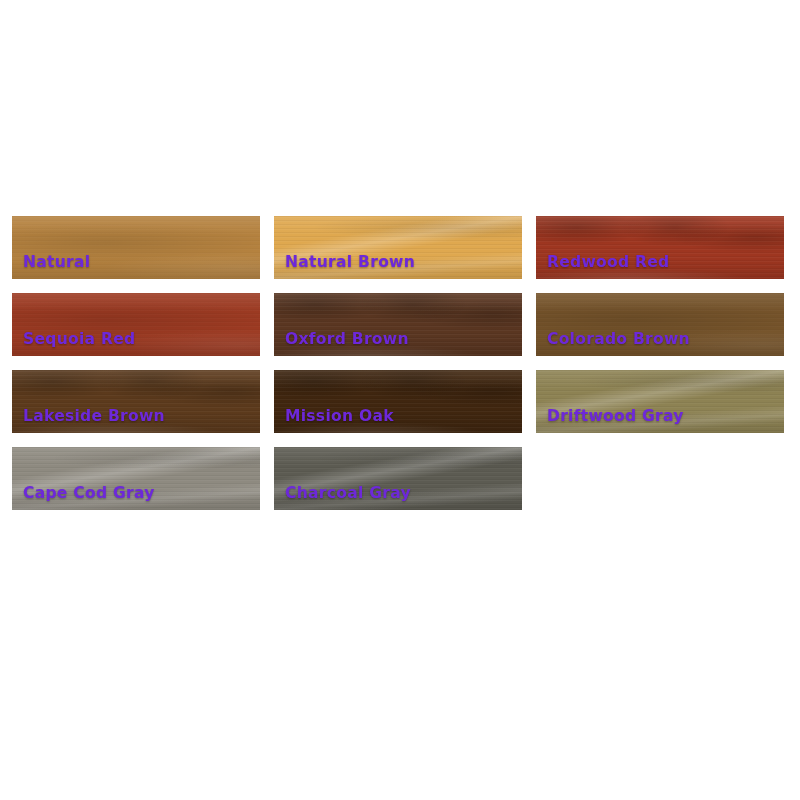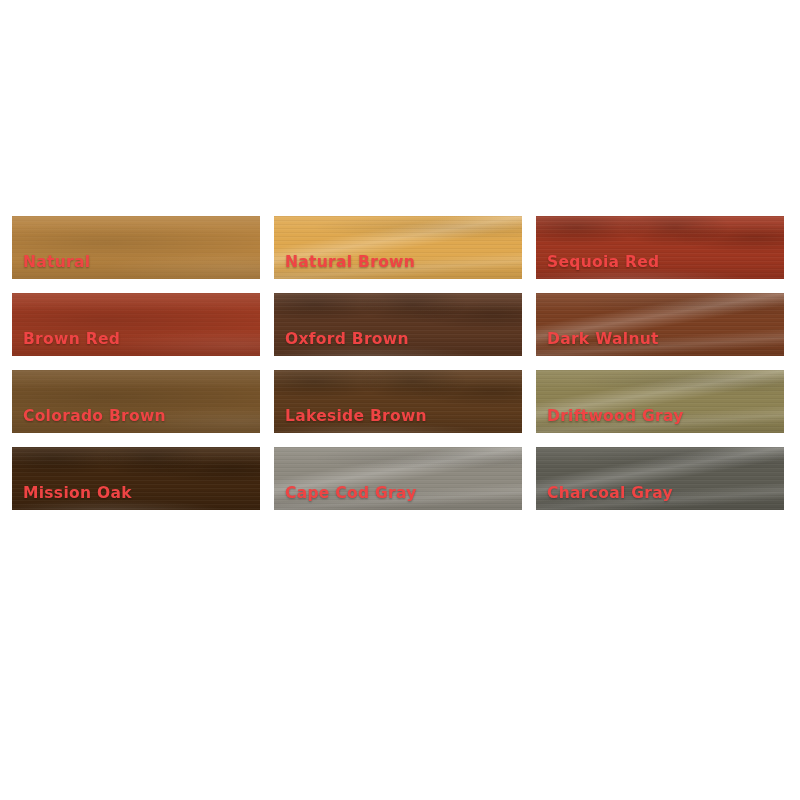--- a/index.html
+++ b/index.html
@@ -84,21 +84,21 @@
       rgba(255,255,255,0.0) 28%,
       rgba(0,0,0,0.0) 66%,
       rgba(0,0,0,0.10) 100%
     );
   }
 
   .swatch-label {
     position: absolute;
     left: 11px;
     bottom: 9px;
-    color: #ef4444;
+    color: #6d28d9;
     font-family: "DejaVu Sans", sans-serif;
     font-size: 15.5px;
     font-weight: bold;
     letter-spacing: 0.3px;
     line-height: 1;
     white-space: nowrap;
     text-shadow: 0 1px 2px rgba(0,0,0,0.30);
   }
 
   
@@ -138,71 +138,64 @@
       <div class="grain-wave"></div>
       <div class="grain-fine"></div>
       <div class="sheen" style="background-image: linear-gradient(rgba(255, 255, 255, 0.1) 0%, rgba(255, 255, 255, 0) 30%, rgba(0, 0, 0, 0) 65%, rgba(0, 0, 0, 0.12) 100%);"></div>
       <div class="swatch-label">Natural Brown</div>
     </div>
     <div class="swatch grain-strong">
       <div class="base" style="background: rgb(158, 54, 32);"></div>
       <div class="grain-wave"></div>
       <div class="grain-fine"></div>
       <div class="sheen" style="background-image: linear-gradient(rgba(255, 255, 255, 0.1) 0%, rgba(255, 255, 255, 0) 30%, rgba(0, 0, 0, 0) 65%, rgba(0, 0, 0, 0.12) 100%);"></div>
-      <div class="swatch-label">Sequoia Red</div>
+      <div class="swatch-label">Redwood Red</div>
     </div>
     <div class="swatch grain-soft">
       <div class="base" style="background: rgb(156, 58, 34);"></div>
       <div class="grain-wave"></div>
       <div class="grain-fine"></div>
       <div class="sheen" style="background-image: linear-gradient(rgba(255, 255, 255, 0.1) 0%, rgba(255, 255, 255, 0) 30%, rgba(0, 0, 0, 0) 65%, rgba(0, 0, 0, 0.12) 100%);"></div>
-      <div class="swatch-label">Brown Red</div>
+      <div class="swatch-label">Sequoia Red</div>
     </div>
     <div class="swatch grain-strong">
       <div class="base" style="background: rgb(90, 54, 33);"></div>
       <div class="grain-wave"></div>
       <div class="grain-fine"></div>
       <div class="sheen" style="background-image: linear-gradient(rgba(255, 255, 255, 0.1) 0%, rgba(255, 255, 255, 0) 30%, rgba(0, 0, 0, 0) 65%, rgba(0, 0, 0, 0.12) 100%);"></div>
       <div class="swatch-label">Oxford Brown</div>
-    </div>
-    <div class="swatch grain-streak">
-      <div class="base" style="background: rgb(122, 63, 34);"></div>
-      <div class="grain-wave"></div>
-      <div class="grain-fine"></div>
-      <div class="sheen" style="background-image: linear-gradient(rgba(255, 255, 255, 0.1) 0%, rgba(255, 255, 255, 0) 30%, rgba(0, 0, 0, 0) 65%, rgba(0, 0, 0, 0.12) 100%);"></div>
-      <div class="swatch-label">Dark Walnut</div>
     </div>
     <div class="swatch grain-soft">
       <div class="base" style="background: rgb(117, 83, 42);"></div>
       <div class="grain-wave"></div>
       <div class="grain-fine"></div>
       <div class="sheen" style="background-image: linear-gradient(rgba(255, 255, 255, 0.1) 0%, rgba(255, 255, 255, 0) 30%, rgba(0, 0, 0, 0) 65%, rgba(0, 0, 0, 0.12) 100%);"></div>
       <div class="swatch-label">Colorado Brown</div>
     </div>
     <div class="swatch grain-strong">
       <div class="base" style="background: rgb(92, 58, 28);"></div>
       <div class="grain-wave"></div>
       <div class="grain-fine"></div>
       <div class="sheen" style="background-image: linear-gradient(rgba(255, 255, 255, 0.1) 0%, rgba(255, 255, 255, 0) 30%, rgba(0, 0, 0, 0) 65%, rgba(0, 0, 0, 0.12) 100%);"></div>
       <div class="swatch-label">Lakeside Brown</div>
     </div>
+    <div class="swatch grain-strong">
+      <div class="base" style="background: rgb(64, 38, 15);"></div>
+      <div class="grain-wave"></div>
+      <div class="grain-fine"></div>
+      <div class="sheen" style="background-image: linear-gradient(rgba(255, 255, 255, 0.1) 0%, rgba(255, 255, 255, 0) 30%, rgba(0, 0, 0, 0) 65%, rgba(0, 0, 0, 0.12) 100%);"></div>
+      <div class="swatch-label">Mission Oak</div>
+    </div>
     <div class="swatch grain-streak">
       <div class="base" style="background: rgb(141, 130, 83);"></div>
       <div class="grain-wave"></div>
       <div class="grain-fine"></div>
       <div class="sheen" style="background-image: linear-gradient(rgba(255, 255, 255, 0.1) 0%, rgba(255, 255, 255, 0) 30%, rgba(0, 0, 0, 0) 65%, rgba(0, 0, 0, 0.12) 100%);"></div>
       <div class="swatch-label">Driftwood Gray</div>
     </div>
-    <div class="swatch grain-strong">
-      <div class="base" style="background: rgb(64, 38, 15);"></div>
-      <div class="grain-wave"></div>
-      <div class="grain-fine"></div>
-      <div class="sheen" style="background-image: linear-gradient(rgba(255, 255, 255, 0.1) 0%, rgba(255, 255, 255, 0) 30%, rgba(0, 0, 0, 0) 65%, rgba(0, 0, 0, 0.12) 100%);"></div>
-      <div class="swatch-label">Mission Oak</div>
-    </div>
     <div class="swatch grain-streak">
       <div class="base" style="background: rgb(142, 138, 128);"></div>
       <div class="grain-wave"></div>
       <div class="grain-fine"></div>
       <div class="sheen" style="background-image: linear-gradient(rgba(255, 255, 255, 0.1) 0%, rgba(255, 255, 255, 0) 30%, rgba(0, 0, 0, 0) 65%, rgba(0, 0, 0, 0.12) 100%);"></div>
       <div class="swatch-label">Cape Cod Gray</div>
     </div>
     <div class="swatch grain-streak">
       <div class="base" style="background: rgb(92, 91, 82);"></div>
       <div class="grain-wave"></div>

